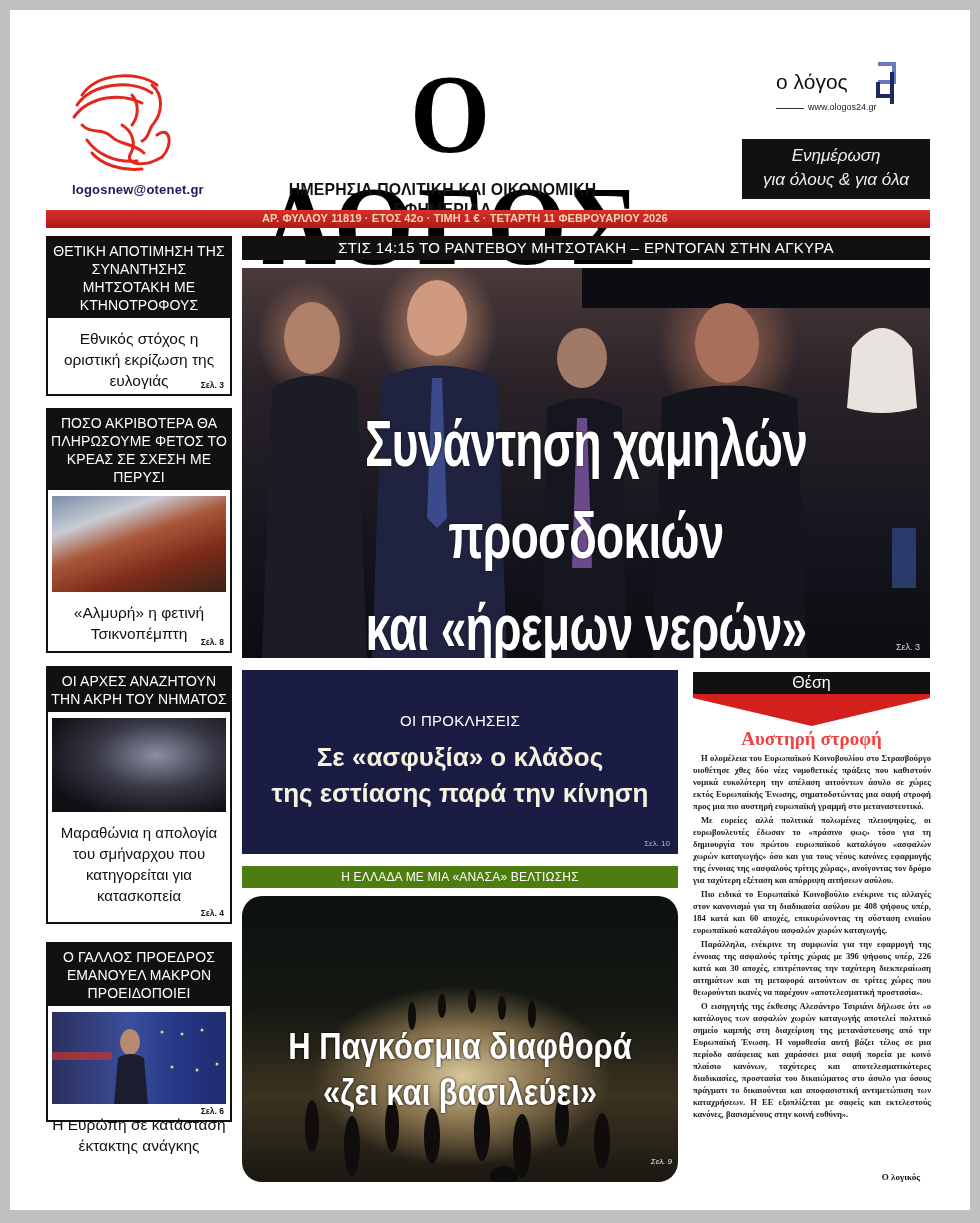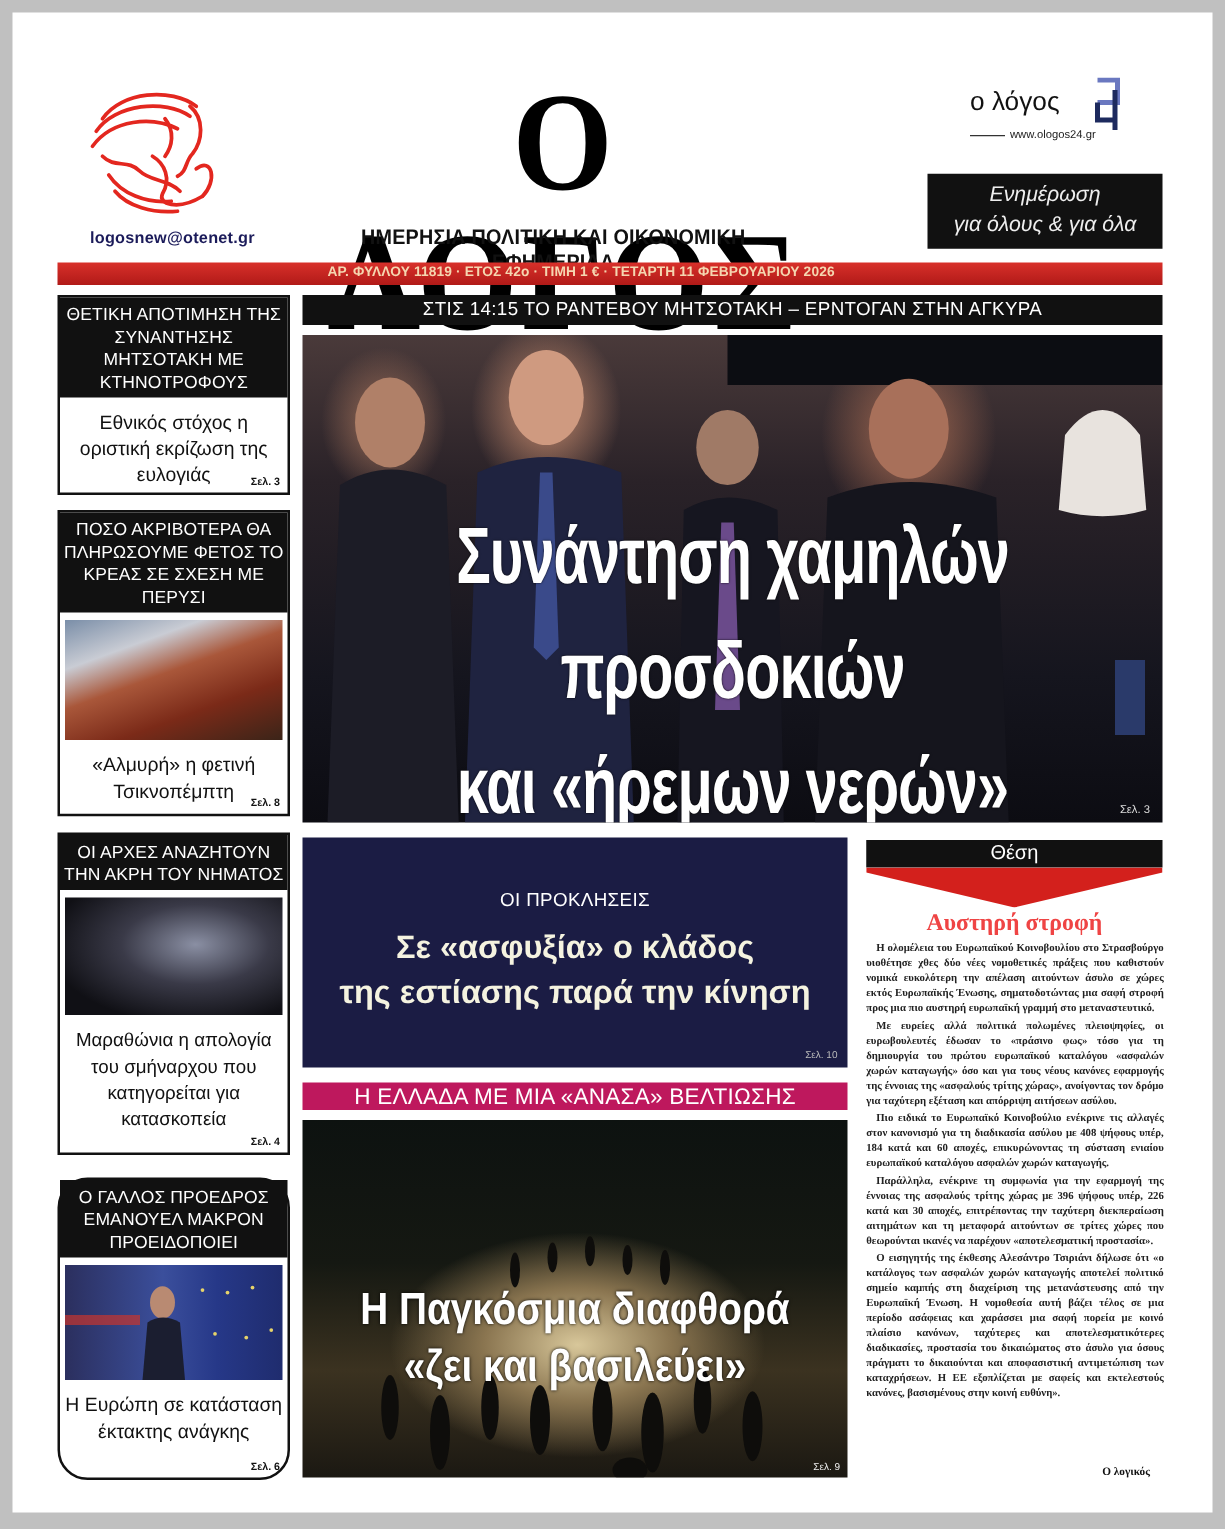--- a/index.html
+++ b/index.html
@@ -30,47 +30,47 @@
   .card-img { margin: 6px 4px 0 4px; height: 96px; }
 
   #card1 { top: 226px; height: 160px; }
   #card1 .card-title { margin-top: 10px; }
   #card2 { top: 398px; height: 245px; }
   #card2 .card-img { background: linear-gradient(160deg, #7a8ea8 0%, #c9ccd4 25%, #a9573a 45%, #7b2a18 70%, #3b2418 100%); }
   #card2 .card-title { margin-top: 10px; }
   #card3 { top: 656px; height: 258px; }
   #card3 .card-img { height: 94px; background: radial-gradient(ellipse at 60% 40%, #8a8fa3 0%, #3a3a48 40%, #101015 80%); }
   #card3 .card-title { margin-top: 10px; font-size: 15px; line-height: 21px; }
-  #card4 { top: 932px; height: 242px; border-radius: 24px; }
+  #card4 { top: 932px; height: 180px; }
   #card4 .card-img { height: 92px; background: linear-gradient(90deg, #2b2f5e 0%, #3b4f9c 45%, #263888 70%, #1f2c6e 100%); position: relative; }
   #card4 .card-title { margin-top: 10px; }
 
   
   .kicker { position: absolute; left: 232px; top: 226px; width: 688px; height: 24px; background: #111; color: #fff; font-size: 15px; text-align: center; line-height: 24px; letter-spacing: 0.3px; }
   .hero { position: absolute; left: 232px; top: 258px; width: 688px; height: 390px; overflow: hidden;
           background:
             radial-gradient(ellipse 60px 70px at 195px 60px, #c58a6d 0%, rgba(197,138,109,0) 100%),
             radial-gradient(ellipse 70px 80px at 485px 80px, #a56a52 0%, rgba(165,106,82,0) 100%),
             radial-gradient(ellipse 50px 60px at 65px 70px, #9b6d58 0%, rgba(155,109,88,0) 100%),
             linear-gradient(180deg, #4a3a3a 0%, #2a2228 30%, #15151e 70%, #0c0c12 100%); }
   .hero-title { position: absolute; left: 0; top: 130px; width: 688px; text-align: center; color: #fff; font-weight: bold; font-size: 64px; line-height: 92px; transform: scaleX(0.72); transform-origin: center; letter-spacing: -1px; text-shadow: 0 0 2px #000; }
   .hero-page { position: absolute; right: 10px; bottom: 6px; font-size: 9px; color: #ddd; }
 
   .promo { position: absolute; left: 232px; top: 660px; width: 436px; height: 184px; background: #1b1c44; color: #fff; text-align: center; }
   .promo-kicker { margin-top: 42px; font-size: 15px; letter-spacing: 0.3px; }
   .promo-title { margin-top: 10px; font-size: 26px; font-weight: bold; line-height: 36px; color: #f5f3e0; }
   .promo-page { position: absolute; right: 8px; bottom: 6px; font-size: 8px; color: #bbb; }
 
-  .kicker2 { position: absolute; left: 232px; top: 856px; width: 436px; height: 22px; background: #be185d; color: #fff; text-align: center; font-size: 18px; line-height: 22px; letter-spacing: 0.2px; }
+  .kicker2 { position: absolute; left: 232px; top: 856px; width: 436px; height: 22px; background: #4d7c0f; color: #fff; text-align: center; font-size: 12px; line-height: 22px; letter-spacing: 0.2px; }
   .photo2 { position: absolute; left: 232px; top: 886px; width: 436px; height: 286px; overflow: hidden;
             background:
               radial-gradient(ellipse 150px 90px at 220px 180px, #d8c79a 0%, #8a7550 50%, rgba(60,40,20,0) 100%),
-              linear-gradient(180deg, #0d1210 0%, #151812 40%, #3b3220 70%, #1b1812 100%); }
+              linear-gradient(180deg, #0d1210 0%, #151812 40%, #3b3220 70%, #1b1812 100%); border-radius: 20px; }
   .photo2-title { position: absolute; left: 0; top: 128px; width: 436px; text-align: center; color: #fff; font-weight: bold; font-size: 36px; line-height: 46px; transform: scaleX(0.86); transform-origin: center; text-shadow: 0 0 3px #000; }
-  .photo2-page { position: absolute; right: 6px; bottom: 4px; font-size: 8px; color: #eee; }
+  .photo2-page { position: absolute; right: 6px; bottom: 16px; font-size: 8px; color: #eee; font-style: italic; }
 
   
   .thesi-bar { position: absolute; left: 683px; top: 662px; width: 237px; height: 22px; background: #111; color: #fff; text-align: center; font-size: 16px; line-height: 22px; }
   .thesi-arrow { position: absolute; left: 683px; top: 684px; width: 237px; height: 32px; }
   .op-title { position: absolute; left: 683px; top: 718px; width: 237px; text-align: center; font-family: "Liberation Serif", serif; font-weight: bold; font-size: 19px; color: #ef4444; }
   .op-body { position: absolute; left: 683px; top: 742px; width: 238px; font-family: "Liberation Serif", serif; font-weight: bold; font-size: 8.6px; line-height: 12px; color: #222; text-align: justify; }
   .op-body p { text-indent: 8px; margin-bottom: 2px; }
   .op-sign { position: absolute; right: 50px; top: 1162px; font-family: "Liberation Serif", serif; font-weight: bold; font-size: 9px; color: #111; }
 </style>
 </head>

